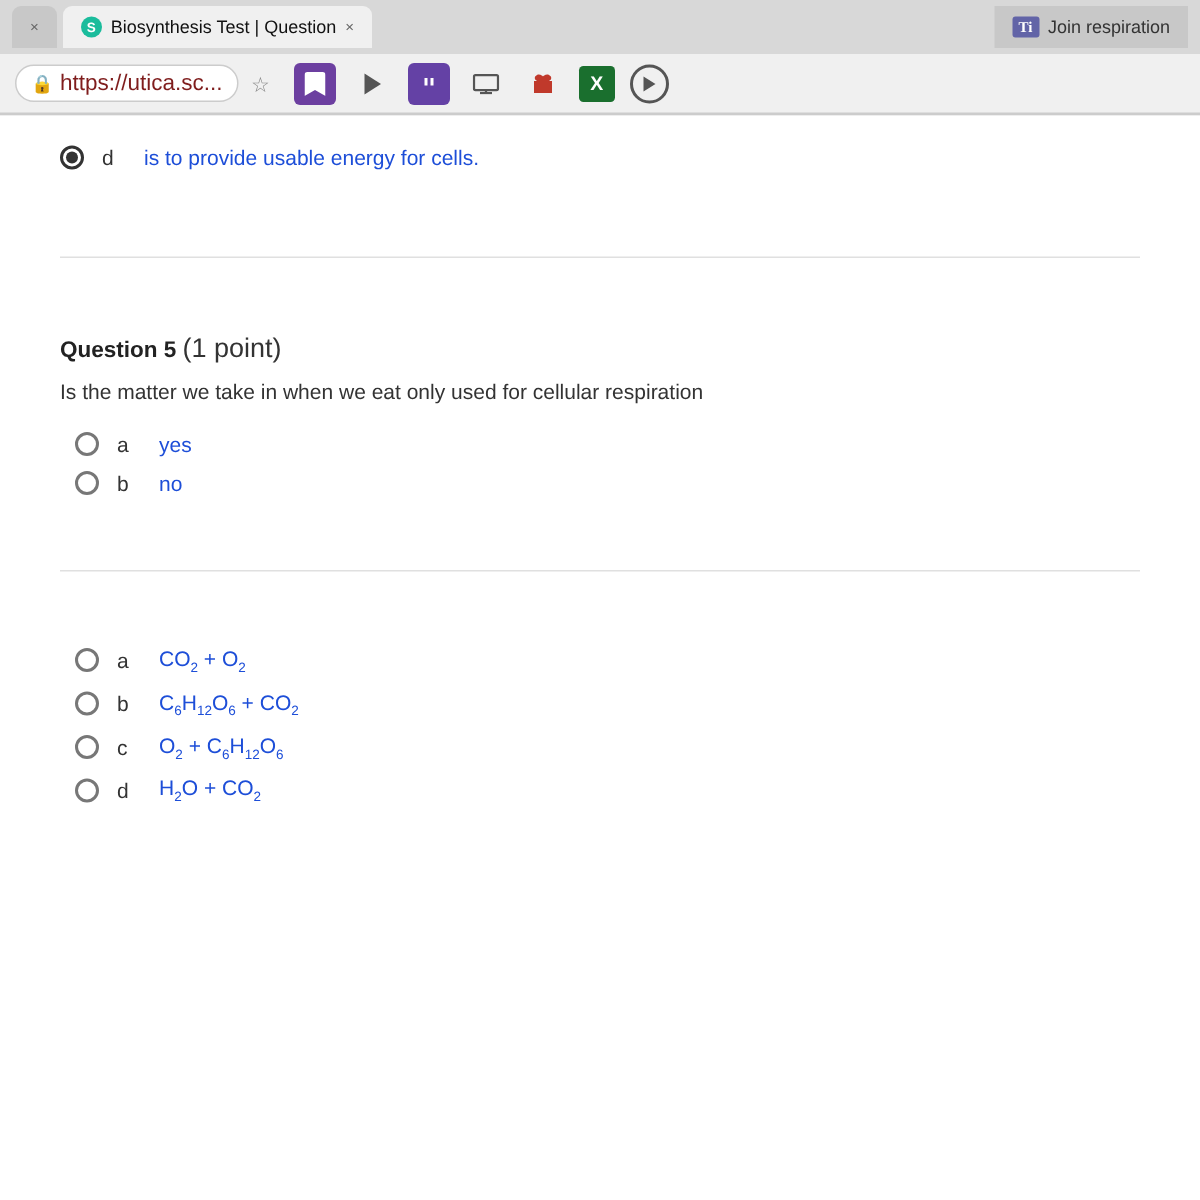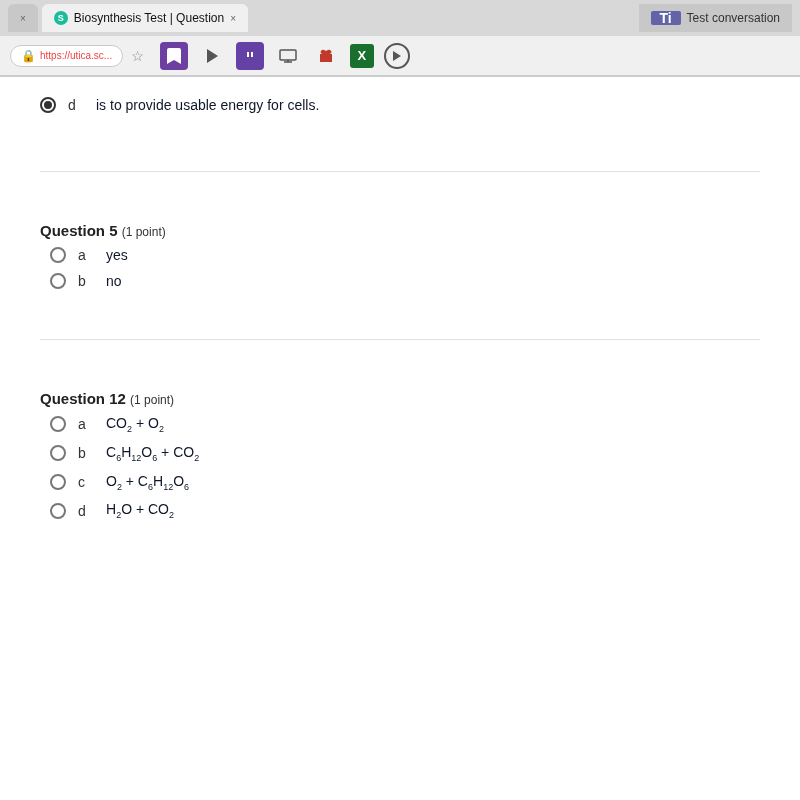--- a/index.html
+++ b/index.html
@@ -63,27 +63,28 @@
       height: 14px;
       display: inline-flex;
       align-items: center;
       justify-content: center;
     }
 
     .teams-icon {
       background: #6264a7;
       color: white;
       border-radius: 2px;
-      font-size: 14px;
+      font-size: 10px;
       font-weight: bold;
-      width: 30px;
+      width: 18px;
       height: 14px;
       display: inline-flex;
       align-items: center;
       justify-content: center;
+      font-family: Liberation Serif, serif;
     }
 
     .join-tab {
       display: flex;
       align-items: center;
       height: 28px;
       padding: 0 12px;
       background: #c8c8c8;
       color: #333;
       font-size: 12px;
@@ -107,22 +108,22 @@
       gap: 4px;
       background: white;
       border: 1px solid #ccc;
       border-radius: 16px;
       padding: 3px 10px;
       font-size: 12px;
       color: #333;
     }
 
     .address-url {
-      font-size: 10px;
-      color: #ef4444;
+      font-size: 15px;
+      color: #7f1d1d;
     }
 
     .star-icon {
       font-size: 14px;
       color: #888;
       cursor: pointer;
     }
 
     .toolbar-icons {
       display: flex;
@@ -234,21 +235,21 @@
 
     .question-header {
       font-size: 15px;
       font-weight: bold;
       color: #222;
       margin-bottom: 8px;
     }
 
     .question-header span.points {
       font-weight: normal;
-      font-size: 12px;
+      font-size: 18px;
       color: #333;
     }
 
     .question-text {
       font-size: 14px;
       color: #333;
       margin-bottom: 16px;
       line-height: 1.5;
     }
 
@@ -268,21 +269,21 @@
     }
 
     .option-label {
       font-size: 14px;
       color: #333;
       min-width: 16px;
     }
 
     .option-text {
       font-size: 14px;
-      color: #0f172a;
+      color: #1d4ed8;
     }
 
     sub {
       font-size: 9px;
       vertical-align: sub;
     }
 
     .section-spacer {
       height: 30px;
     }
@@ -299,21 +300,21 @@
     </div>
 
     <div class="tab active">
       <span class="schoology-icon">S</span>
       <span>Biosynthesis Test | Question</span>
       <span class="tab-close">×</span>
     </div>
 
     <div class="join-tab">
       <span class="teams-icon">Ti</span>
-      <span>Test conversation</span>
+      <span>Join respiration</span>
     </div>
   </div>
 
   <div class="address-bar">
     <div class="lock-icon-wrap">
       <span>🔒</span>
       <span class="address-url">https://utica.sc...</span>
     </div>
     <span class="star-icon">☆</span>
 
@@ -376,20 +377,21 @@
 
   <div class="section-spacer"></div>
   <div class="divider"></div>
   <div class="section-spacer"></div>
 
   <div>
     <div class="question-header">
       <span>Question 5</span>
       <span class="points">(1 point)</span>
     </div>
+    <div class="question-text">Is the matter we take in when we eat only used for cellular respiration</div>
 
     <div class="answer-options">
 
       <div class="answer-option">
         <div class="radio-empty"></div>
         <span class="option-label">a</span>
         <span class="option-text">yes</span>
       </div>
 
       <div class="answer-option">
@@ -398,24 +400,20 @@
         <span class="option-text">no</span>
       </div>
     </div>
   </div>
 
   <div class="section-spacer"></div>
   <div class="divider"></div>
   <div class="section-spacer"></div>
 
   <div>
-    <div class="question-header">
-      <span>Question 12</span>
-      <span class="points">(1 point)</span>
-    </div>
 
     <div class="answer-options">
 
       <div class="answer-option">
         <div class="radio-empty"></div>
         <span class="option-label">a</span>
         <span class="option-text">CO<sub>2</sub> + O<sub>2</sub></span>
       </div>
 
       <div class="answer-option">

